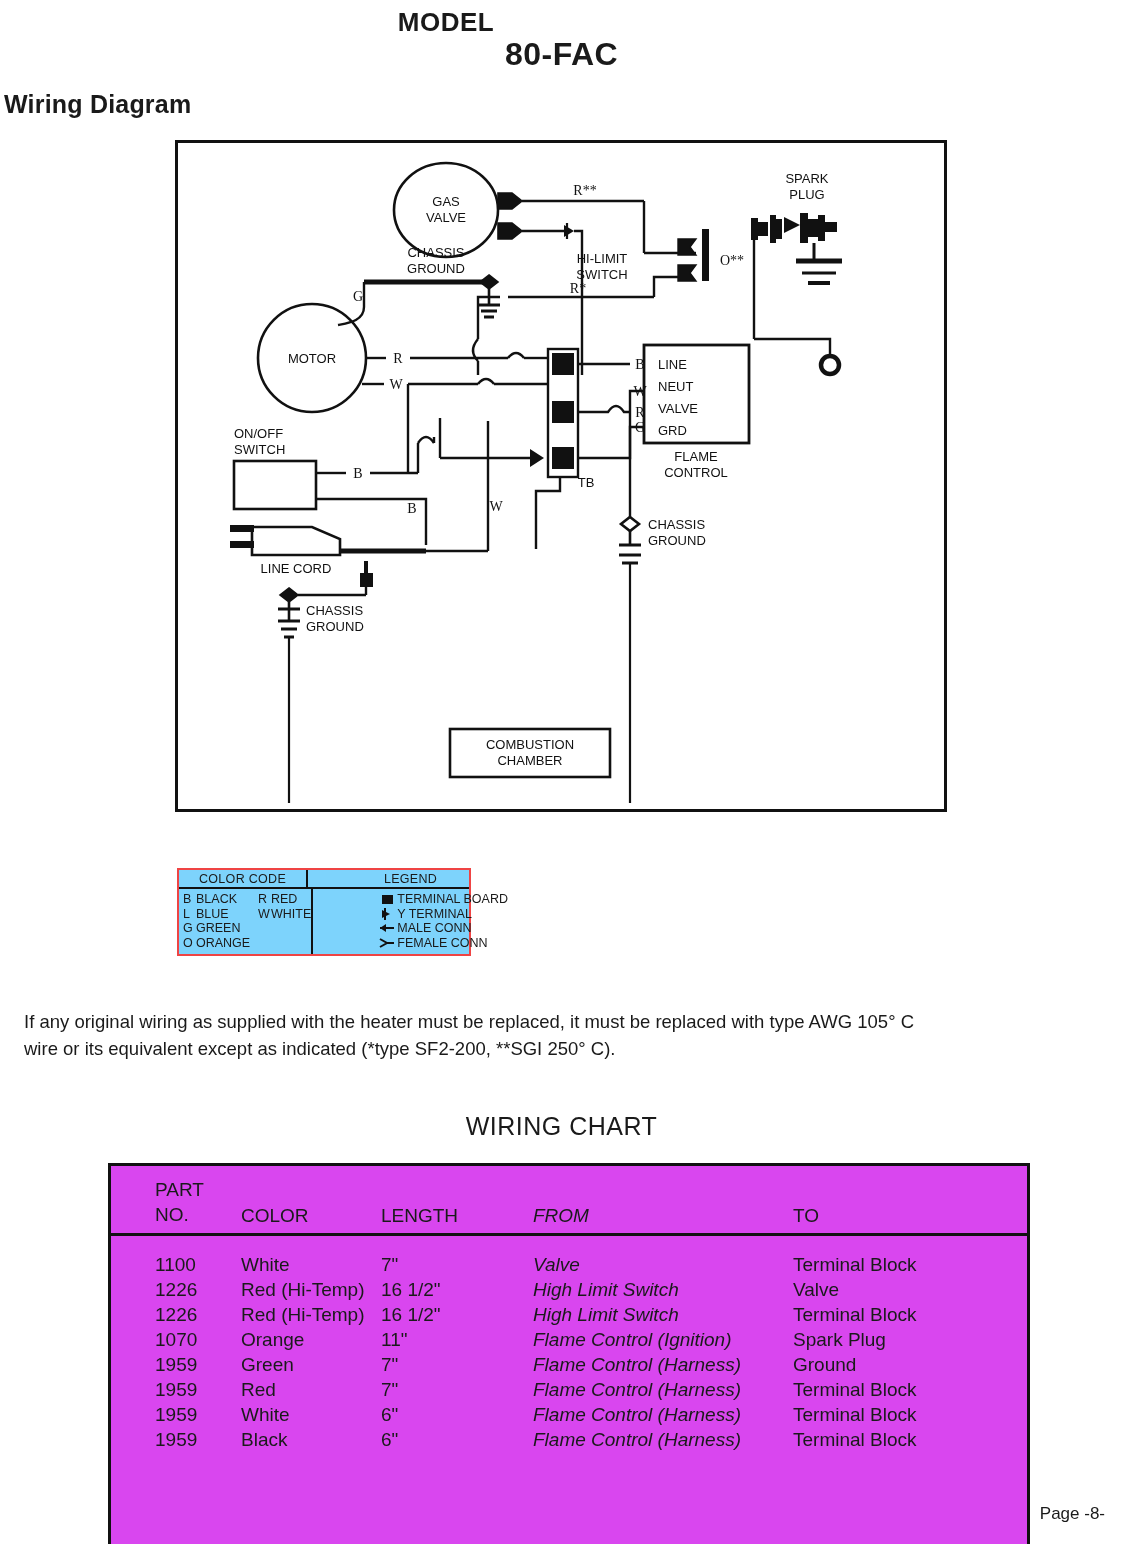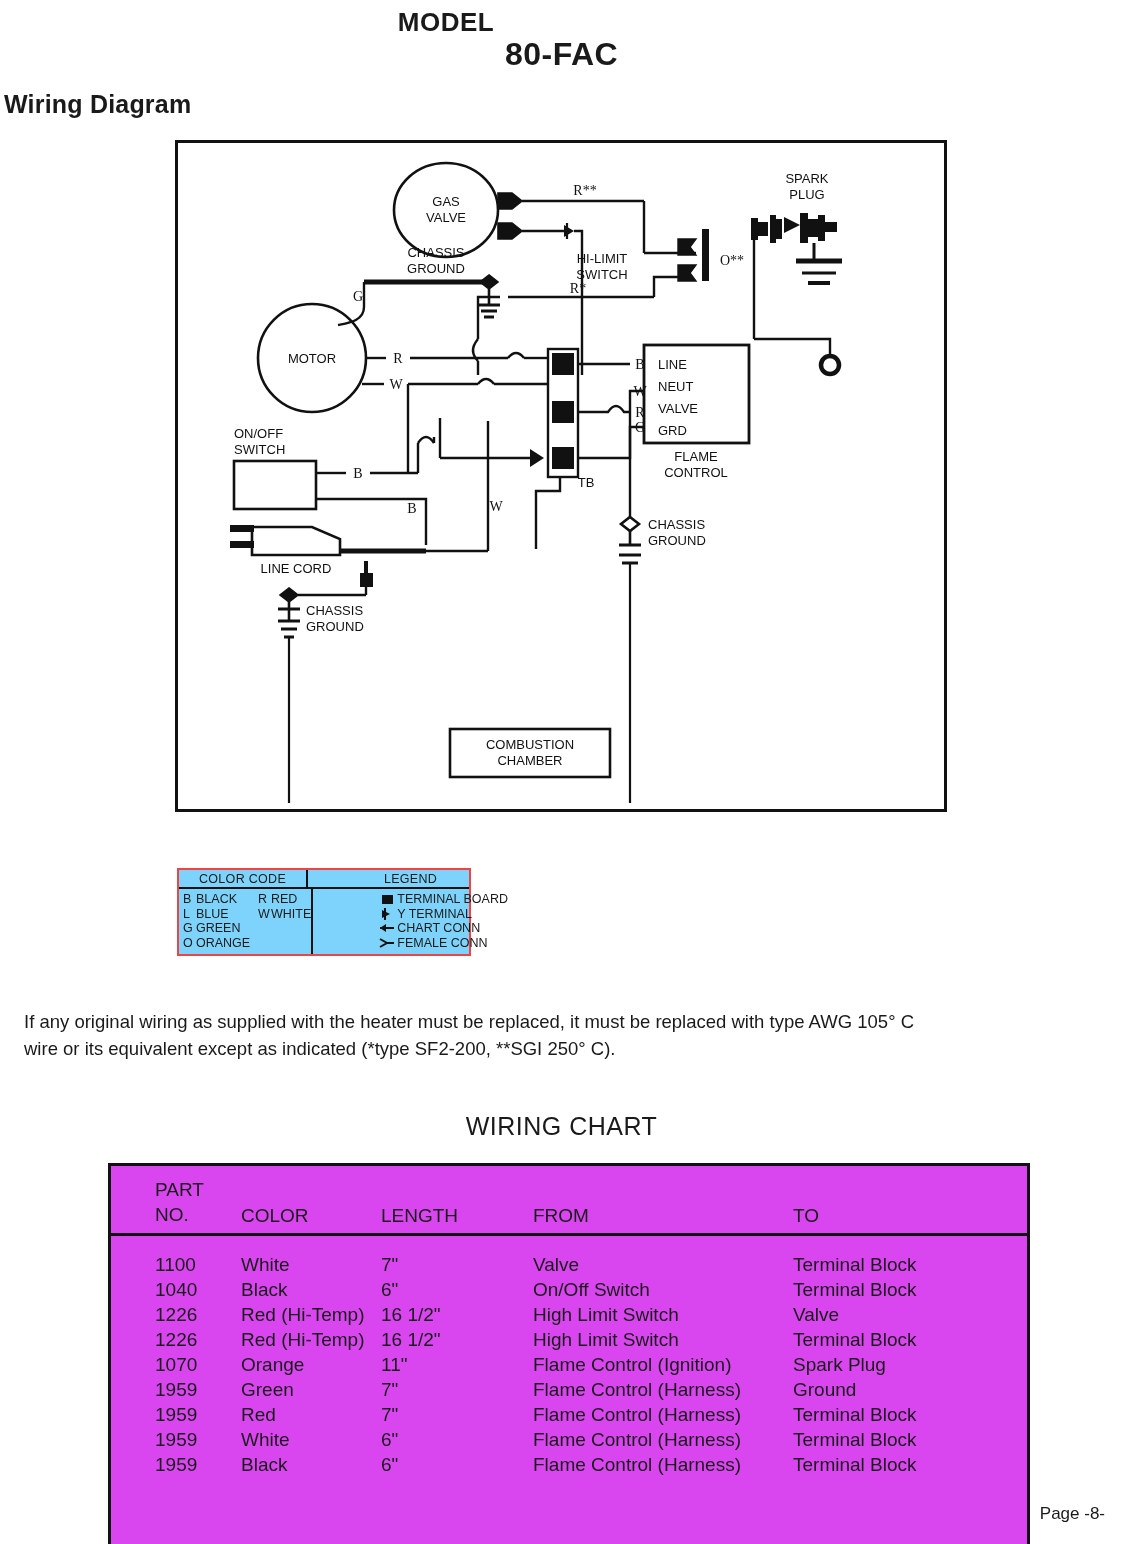--- a/index.html
+++ b/index.html
@@ -153,21 +153,21 @@
   }
   #chart-table td {
     padding: 0;
     line-height: 25px;
     vertical-align: top;
   }
   #chart-table tbody tr.spacer td { height: 16px; line-height: 16px; }
   .col-part { width: 86px; padding-left: 44px !important; }
   .col-color { width: 140px; }
   .col-length { width: 152px; }
-  .col-from { width: 260px; }
+  .col-from { width: 260px; font-style: italic; }
   .col-to { width: auto; }
   .hdr-part { line-height: 25px; }
 
   
   #page-footer {
     position: absolute;
     right: 18px;
     top: 1504px;
     font-size: 17px;
   }
@@ -420,21 +420,21 @@
           </span>
           <span>Y TERMINAL</span>
         </div>
         <div class="lg-row">
           <span class="lg-sym">
             <svg width="16" height="12" viewBox="0 0 16 12">
                 <path d="M1 6 h14" stroke="#111" stroke-width="2"></path>
                 <path d="M1 6 l6 -4 v8 z" fill="#111"></path>
               </svg>
           </span>
-          <span>CHART CONN</span>
+          <span>MALE CONN</span>
         </div>
         <div class="lg-row">
           <span class="lg-sym">
             <svg width="16" height="12" viewBox="0 0 16 12">
                 <path d="M7 6 h8" stroke="#111" stroke-width="2"></path>
                 <path d="M1 2 l7 4 -7 4" stroke="#111" stroke-width="2" fill="none"></path>
               </svg>
           </span>
           <span>FEMALE CONN</span>
         </div>
@@ -468,27 +468,20 @@
           <td colspan="5"></td>
         </tr>
       <tr>
         <td class="col-part">1100</td>
         <td class="col-color">White</td>
         <td class="col-length">7"</td>
         <td class="col-from">Valve</td>
         <td class="col-to">Terminal Block</td>
       </tr>
       <tr>
-        <td class="col-part">1040</td>
-        <td class="col-color">Black</td>
-        <td class="col-length">6"</td>
-        <td class="col-from">On/Off Switch</td>
-        <td class="col-to">Terminal Block</td>
-      </tr>
-      <tr>
         <td class="col-part">1226</td>
         <td class="col-color">Red (Hi-Temp)</td>
         <td class="col-length">16 1/2"</td>
         <td class="col-from">High Limit Switch</td>
         <td class="col-to">Valve</td>
       </tr>
       <tr>
         <td class="col-part">1226</td>
         <td class="col-color">Red (Hi-Temp)</td>
         <td class="col-length">16 1/2"</td>

